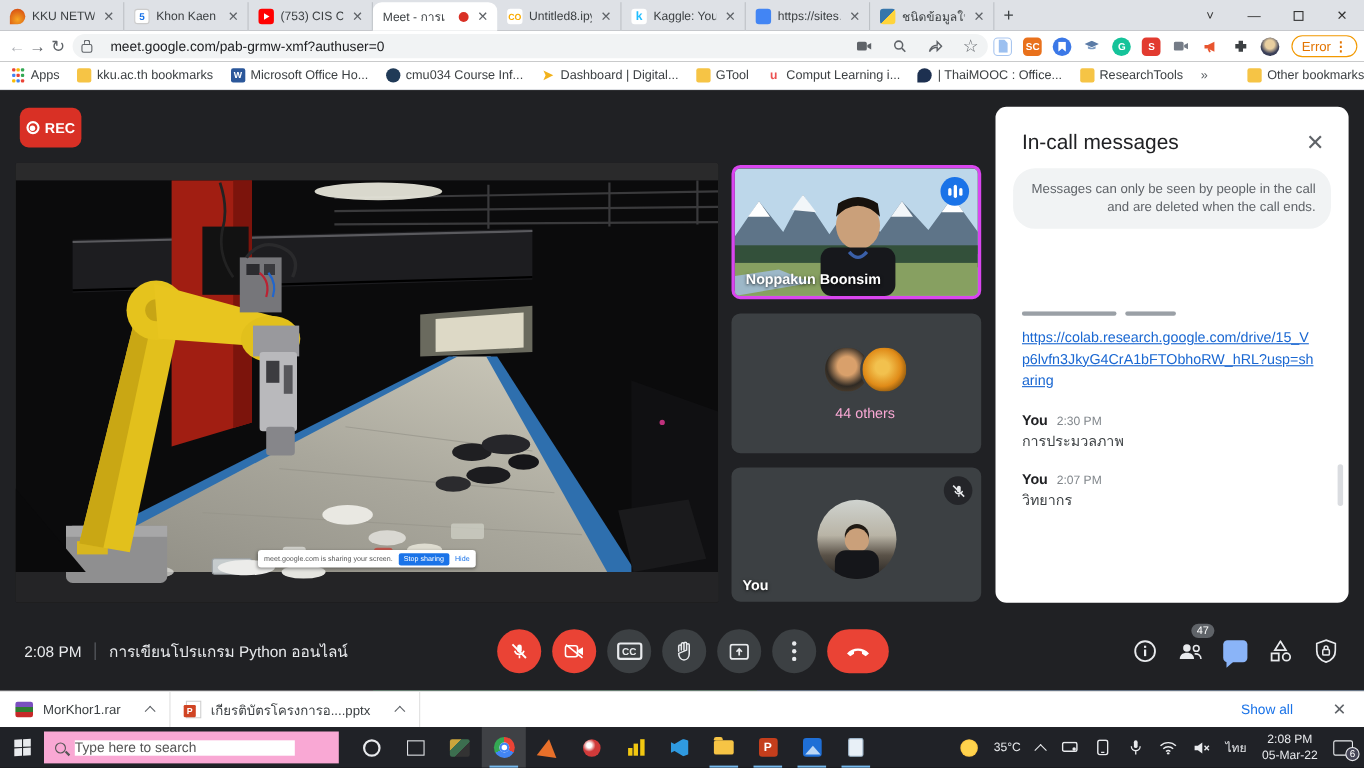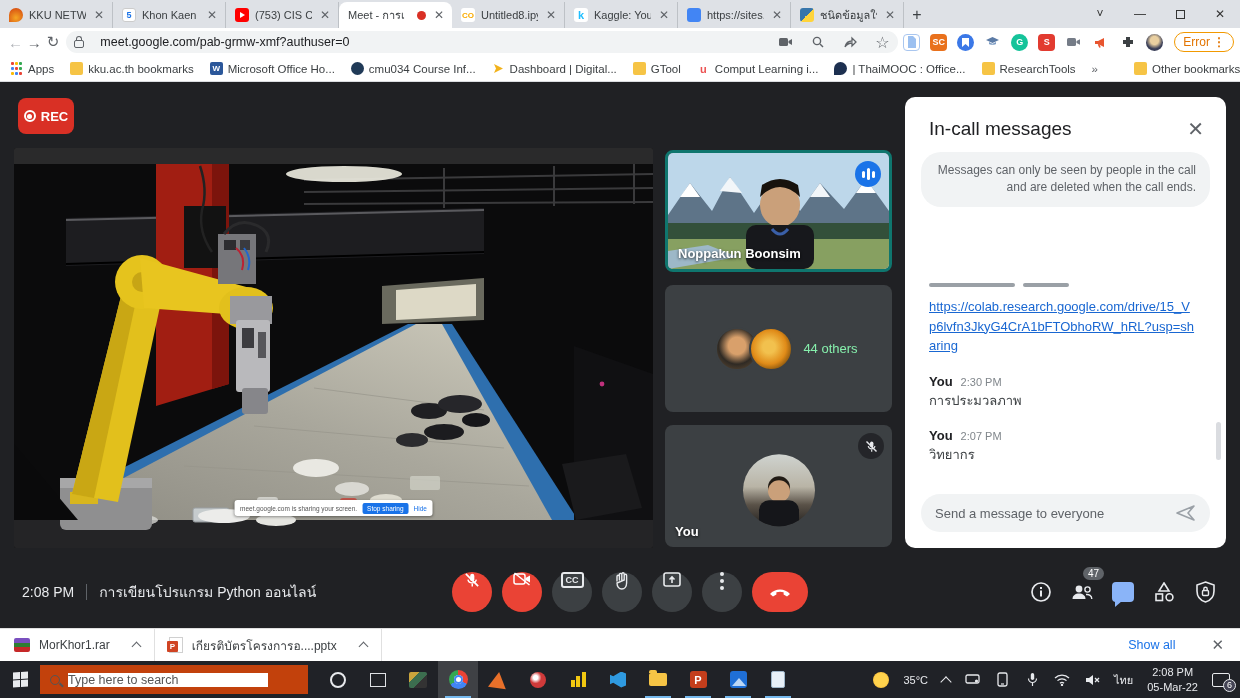--- a/index.html
+++ b/index.html
@@ -74,30 +74,30 @@
 
   .video-main { position:absolute; left:14px; top:66px; width:639px; height:400px; background:#2a2a2b;
     border-radius:2px; overflow:hidden; }
   .sharebar { position:absolute; left:50%; transform:translateX(-50%); bottom:32px; height:16px;
     background:#fff; border-radius:3px; display:flex; align-items:center; gap:5px; padding:0 6px;
     box-shadow:0 1px 3px rgba(0,0,0,.4); font-size:6.5px; color:#555; white-space:nowrap; }
   .sharebar .stopbtn { background:#1a73e8; color:#fff; border-radius:2px; padding:2px 5px; font-size:6.5px; }
   .sharebar .hidebtn { color:#1a73e8; }
 
   .tile { position:absolute; border-radius:8px; background:#3c4043; overflow:hidden; }
-  .tile-speaker { left:665px; top:68px; width:227px; height:122px; border:3px solid #0f766e; }
+  .tile-speaker { left:665px; top:68px; width:227px; height:122px; border:3px solid #d946ef; }
   .tile-name { position:absolute; left:10px; bottom:8px; color:#fff; font-size:13px; font-weight:bold;
     text-shadow:0 1px 3px rgba(0,0,0,.8); }
   .audio-ind { position:absolute; right:8px; top:8px; width:26px; height:26px; border-radius:50%;
     background:#1a73e8; display:flex; align-items:center; justify-content:center; gap:2px; }
   .audio-ind i { width:3px; background:#fff; border-radius:2px; display:block; }
 
   .tile-others { left:665px; top:203px; width:227px; height:127px; }
-  .others-inner { position:absolute; inset:0; display:flex; align-items:center;
-    justify-content:center; gap:10px; color:#86efac; font-size:13px;padding-left:16px; }
+  .others-inner { position:absolute; inset:0; display:flex; flex-direction:column; align-items:center;
+    justify-content:center; gap:10px; color:#f9a8d4; font-size:13px;padding-left:16px; }
   .ava-pair { display:flex; }
   .ava { width:44px; height:44px; border-radius:50%; border:2px solid #3c4043; }
   .ava.a1 { background:radial-gradient(circle at 50% 42%, #d9a06b 28%, #2f2a24 60%, #6b5135 100%); }
   .ava.a2 { margin-left:-10px; background:radial-gradient(circle at 45% 45%, #f2c14e 20%, #e08b18 55%, #2a1c05 100%); }
 
   .tile-you { left:665px; top:343px; width:227px; height:122px; }
   .you-ava { position:absolute; left:50%; top:50%; transform:translate(-50%,-44%); width:72px; height:72px;
     border-radius:50%; background:linear-gradient(180deg,#cfd3cf 0%,#b9b4a6 45%,#5a5248 70%,#23211f 100%); overflow:hidden; }
   .you-ava:before { content:""; position:absolute; left:50%; top:26px; transform:translateX(-50%);
     width:22px; height:22px; border-radius:50%; background:#caa07a; box-shadow:0 -4px 0 0 #201a14; }
@@ -136,21 +136,21 @@
   .chat-input input { flex:1; border:none; background:transparent; outline:none; font-size:13px;
     color:#202124; font-family:"Liberation Sans",sans-serif; }
   .chat-input input::placeholder { color:#5f6368; opacity:1; }
 
   
   .meetbar { position:absolute; left:0; bottom:8px; width:1240px; height:56px; display:flex; align-items:center; }
   .mb-left { display:flex; align-items:center; gap:12px; color:#e8eaed; font-size:14px; margin-left:22px; }
   .mb-div { width:1px; height:16px; background:#5f6368; }
   .mb-center { position:absolute; left:452px; display:flex; align-items:center; gap:10px; }
   .cbtn { width:40px; height:40px; border-radius:50%; background:#3c4043; display:flex;
-    align-items:flex-start; justify-content:center; }
+    align-items:center; justify-content:center; }
   .cbtn.red { background:#ea4335; }
   .endcall { width:56px; height:40px; border-radius:20px; background:#ea4335; display:flex;
     align-items:center; justify-content:center; }
   .cc-box { border:2px solid #e8eaed; border-radius:3px; color:#e8eaed; font-size:9px; font-weight:bold;
     padding:1px 3px; }
   .dots3 { display:flex; flex-direction:column; gap:3px; }
   .dots3 i { width:4px; height:4px; border-radius:50%; background:#e8eaed; display:block; }
   .mb-right { position:absolute; right:22px; display:flex; align-items:center; gap:15px; }
   .ricon { position:relative; width:26px; height:26px; display:flex; align-items:center; justify-content:center; }
   .badge47 { position:absolute; top:-12px; right:-9px; background:#5f6368; color:#fff; font-size:10px;
@@ -172,21 +172,21 @@
   .dl-right { margin-left:auto; display:flex; align-items:center; gap:36px; padding-right:16px; }
   .showall { color:#1a73e8; font-size:12.5px; }
   .dl-close { color:#5f6368; font-size:15px; }
 
   
   .taskbar { position:absolute; left:0; top:661px; width:1240px; height:37px; background:#202227;
     display:flex; align-items:center; }
   .startbtn { width:40px; height:37px; display:flex; align-items:center; justify-content:center; }
   .wingrid { display:grid; grid-template-columns:7px 7px; grid-gap:1px; transform:skewY(-3deg); }
   .wingrid i { width:7px; height:7px; background:#e8eaed; display:block; }
-  .searchbox { width:268px; height:29px; background:#c2410c; display:flex; align-items:center; gap:8px;
+  .searchbox { width:268px; height:29px; background:#f9a8d4; display:flex; align-items:center; gap:8px;
     padding:0 10px; }
   .lens { width:10px; height:10px; border:1.6px solid #555; border-radius:50%; position:relative; }
   .lens:after { content:""; position:absolute; left:8px; top:8px; width:5px; height:1.6px; background:#555;
     transform:rotate(45deg); }
   .searchbox input { border:none; outline:none; font-size:12.5px; color:#333; width:200px;
     font-family:"Liberation Sans",sans-serif; }
   .searchbox input::placeholder { color:#555; opacity:1; }
   .tb-icons { display:flex; align-items:center; margin-left:10px; }
   .tbi { width:40px; height:37px; display:flex; align-items:center; justify-content:center; position:relative; }
   .tbi.open:after { content:""; position:absolute; bottom:0; left:7px; right:7px; height:2.5px; background:#76b9ed; }
@@ -589,26 +589,20 @@
         <div class="msg">
           <div class="msg-head">
             <span class="msg-sender">You</span>
             <span class="msg-time">2:07 PM</span>
           </div>
           <div class="msg-body">วิทยากร</div>
 
         </div>
       </div>
       <div class="chat-scroll"></div>
-      <div class="chat-input">
-        <input type="text" placeholder="Send a message to everyone" style="">
-        <svg width="20" height="18" viewBox="0 0 20 18">
-          <path d="M1 9 18 2 12 9 18 16 1 9z" fill="none" stroke="#9aa0a6" stroke-width="1.6" stroke-linejoin="round"></path>
-        </svg>
-      </div>
     </div>
 
     <div class="meetbar">
       <div class="mb-left">
         <span>2:08 PM</span>
         <span class="mb-div"></span>
         <span>การเขียนโปรแกรม Python ออนไลน์</span>
       </div>
       <div class="mb-center">
         <div class="cbtn red">

